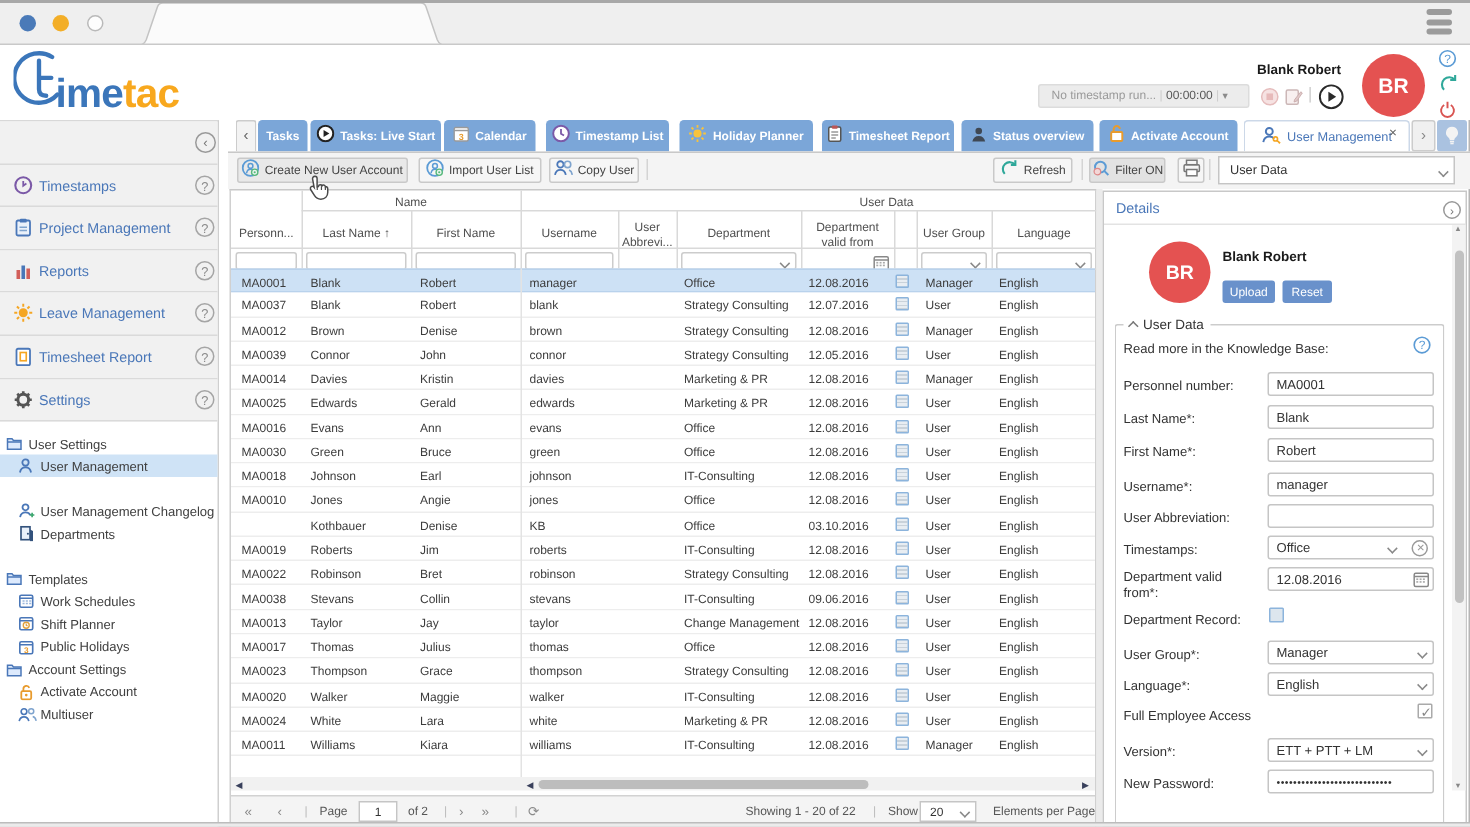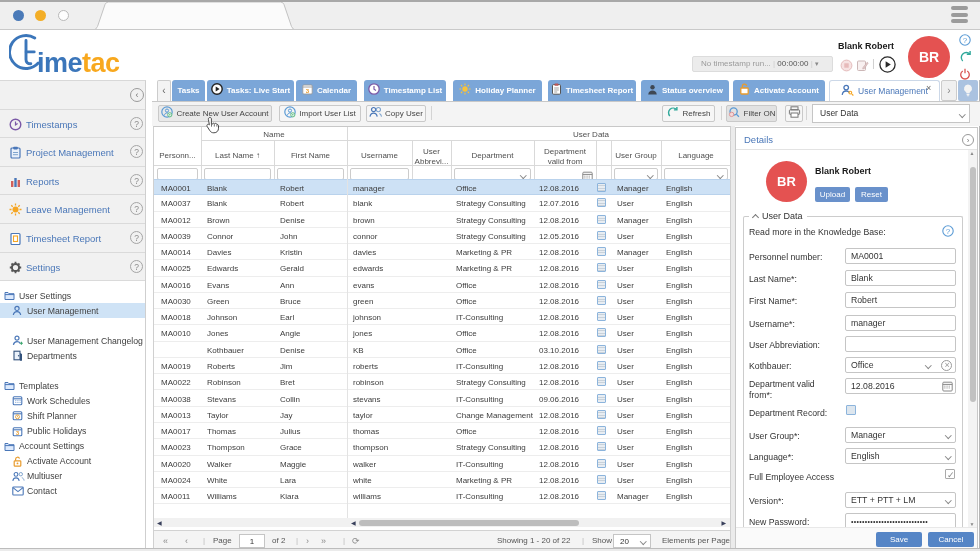--- a/index.html
+++ b/index.html
@@ -266,27 +266,20 @@
     </div>
 <div class="titem" style="top:387.6px">
       <span class="tic" style="left:12px"><svg width="13" height="11" viewBox="0 0 13 11">
           <circle cx="4" cy="3.4" r="1.9" fill="none" stroke="#4a77b8" stroke-width="1.1"></circle>
           <path d="M0.8 9.8C1.2 7.8 2.4 6.9 4 6.9s2.8.9 3.2 2.9" fill="none" stroke="#4a77b8" stroke-width="1.1"></path>
           <circle cx="8.8" cy="3.2" r="1.7" fill="none" stroke="#7fa4ce" stroke-width="1"></circle>
           <path d="M9.8 6.7c1.3.3 2 1.2 2.3 2.9" fill="none" stroke="#7fa4ce" stroke-width="1"></path>
         </svg></span>
       <span class="tlabel" style="left:27px">Multiuser</span>
     </div>
-<div class="titem" style="top:402.7px">
-      <span class="tic" style="left:12px"><svg width="12" height="10" viewBox="0 0 12 10">
-          <rect x="0.8" y="1" width="10.4" height="8" rx="0.8" fill="#fff" stroke="#4a77b8" stroke-width="1.1"></rect>
-          <path d="M1 1.6l5 4 5-4" fill="none" stroke="#4a77b8" stroke-width="1.1"></path>
-        </svg></span>
-      <span class="tlabel" style="left:27px">Contact</span>
-    </div>
 </div>
 <div id="tabstrip">
   <div id="tabprev">‹</div>
   <div class="tab" style="left:20px;width:33px"><span>Tasks</span></div>
 <div class="tab" style="left:55px;width:87px"><span class="tabic"><svg width="12" height="12" viewBox="0 0 12 12">
           <circle cx="6" cy="6" r="5.2" fill="#fff" stroke="#222" stroke-width="1.4"></circle>
           <path d="M4.7 3.6L8.6 6 4.7 8.4z" fill="#222"></path>
         </svg></span><span>Tasks: Live Start</span></div>
 <div class="tab" style="left:144px;width:61px"><span class="tabic"><svg width="11" height="11" viewBox="0 0 11 11">
           <rect x="0.8" y="1" width="9.4" height="9" rx="1" fill="#fff" stroke="#9a9a9a" stroke-width="0.9"></rect>
@@ -684,21 +677,21 @@
   <div class="flabel" style="left:13px;top:124px">Personnel number:</div>
 <div class="finput" style="left:109px;top:120px;width:111px">MA0001</div>
 <div class="flabel" style="left:13px;top:146px">Last Name*:</div>
 <div class="finput" style="left:109px;top:142px;width:111px">Blank</div>
 <div class="flabel" style="left:13px;top:168px">First Name*:</div>
 <div class="finput" style="left:109px;top:164px;width:111px">Robert</div>
 <div class="flabel" style="left:13px;top:191px">Username*:</div>
 <div class="finput" style="left:109px;top:187px;width:111px">manager</div>
 <div class="flabel" style="left:13px;top:212px">User Abbreviation:</div>
 <div class="finput" style="left:109px;top:208px;width:111px"></div>
-<div class="flabel" style="left:13px;top:233px">Kothbauer:</div>
+<div class="flabel" style="left:13px;top:233px">Timestamps:</div>
 <div class="finput" style="left:109px;top:229px;width:111px">Office<span class="chev" style="right:25px"></span><span class="circx" style="right:3px;top:1.5px"></span></div>
 <div class="flabel" style="left:13px;top:251px">Department valid<br>from*:</div>
 <div class="finput" style="left:109px;top:250px;width:111px">12.08.2016<span class="calic"><svg width="11" height="11" viewBox="0 0 11 11">
           <rect x="0.8" y="1.2" width="9.4" height="8.8" rx="1" fill="#fff" stroke="#888" stroke-width="1"></rect>
           <path d="M0.8 3.4h9.4" stroke="#888" stroke-width="1"></path>
           <g fill="#aaa">
             <rect x="2.2" y="4.6" width="1.3" height="1.1"></rect>
             <rect x="4.4" y="4.6" width="1.3" height="1.1"></rect>
             <rect x="6.6" y="4.6" width="1.3" height="1.1"></rect>
             <rect x="2.2" y="6.4" width="1.3" height="1.1"></rect>
@@ -716,21 +709,17 @@
 <div class="chk" style="left:209px;top:341px"></div>
 <div class="flabel" style="left:13px;top:368px">Version*:</div>
 <div class="finput" style="left:109px;top:364px;width:111px">ETT + PTT + LM<span class="chev"></span></div>
 <div class="flabel" style="left:13px;top:389px">New Password:</div>
 <div class="finput" style="left:109px;top:385px;width:111px"><span class="pwdots">••••••••••••••••••••••••••••</span></div>
   <div id="vscroll">
       <span style="position:absolute;left:1.5px;top:0;color:#888;font-size:5px">▲</span>
       <span style="position:absolute;left:1.5px;bottom:0;color:#888;font-size:5px">▼</span>
       <div id="vthumb"></div>
     </div>
-  <div id="dbottom">
-    <div class="bbtn" style="left:140px;top:4px;width:46px;background:#5585c6">Save</div>
-    <div class="bbtn" style="left:192px;top:4px;width:46px;background:#5585c6">Cancel</div>
-  </div>
 </div>
 <div style="position:absolute;left:205px;top:116px;z-index:50"><svg width="15" height="18" viewBox="0 0 15 18">
       <path d="M5 1.5C5.9 1.5 6.4 2.1 6.4 3L6.4 8.4 7.3 8.3C7.4 7.6 7.9 7.2 8.5 7.2 9 7.2 9.4 7.5 9.6 7.9 9.8 7.5 10.3 7.3 10.8 7.4 11.4 7.5 11.8 7.9 11.9 8.4 12.8 8.3 13.5 8.9 13.5 10L13.5 12.2C13.5 15 11.7 16.8 8.9 16.8 6.8 16.8 5.6 16 4.6 14.3L2.2 10.5C1.7 9.7 1.9 8.8 2.6 8.4 3.2 8.1 3.9 8.2 4.4 8.8L3.4 3.4C3.2 2.4 3.8 1.6 5 1.5Z" fill="#fff" stroke="#4a4a4a" stroke-width="1"></path>
       <path d="M6.5 10.7 6.5 8.6M9.3 10.6 9.3 8.2M11.9 10.7 11.9 8.7" stroke="#4a4a4a" stroke-width="0.8" fill="none"></path>
     </svg></div>
 <div style="position:absolute;left:0;top:548px;width:980px;height:3px;background:#ebebeb;border-top:1px solid #bcbcbc;z-index:60"></div>
 </body></html>

